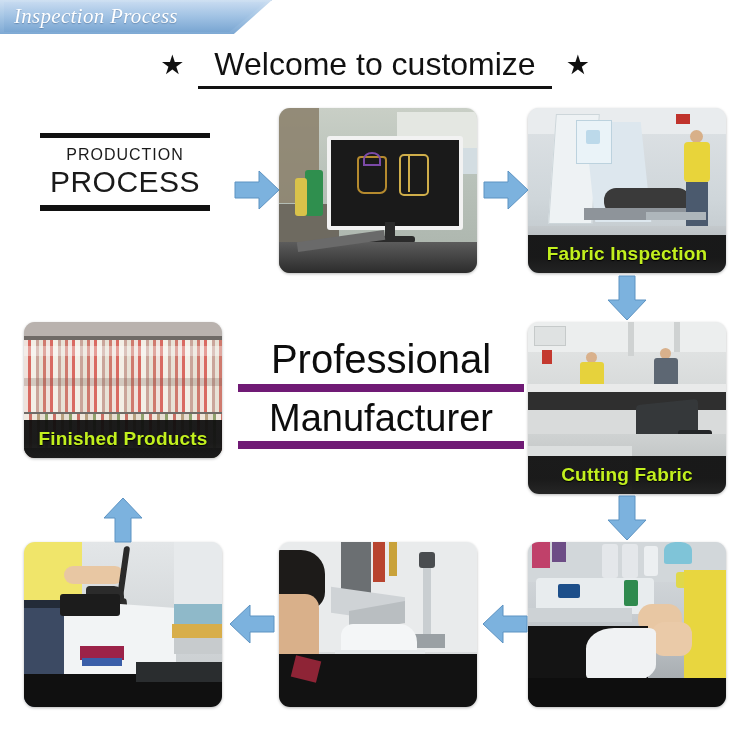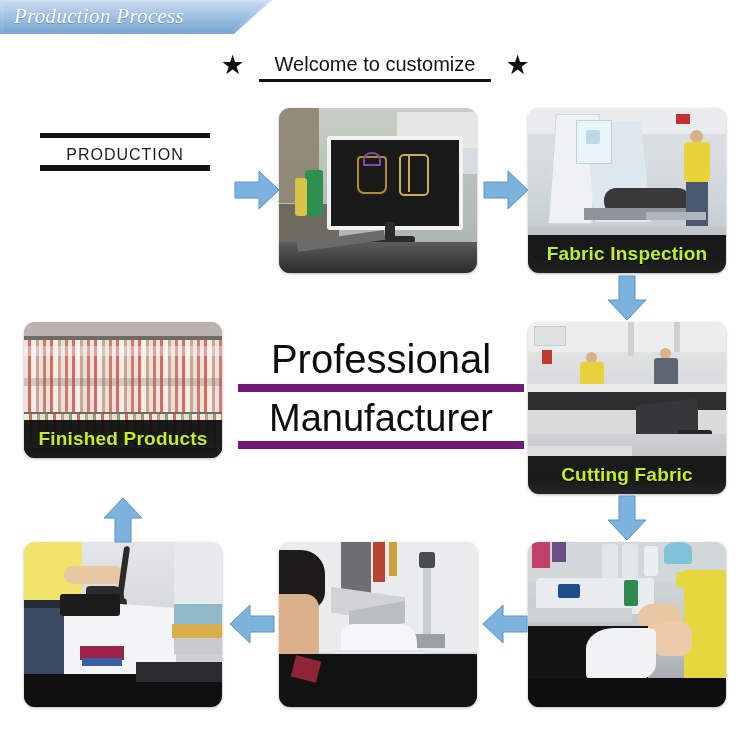--- a/index.html
+++ b/index.html
@@ -45,21 +45,21 @@
   .welcome-row{
     position:absolute;left:0;top:44px;width:750px;height:46px;
     display:flex;align-items:center;justify-content:center;
   }
   .star{
     font-size:27px;line-height:1;color:#101010;
     margin:0 14px;
     position:relative;top:-2px;
   }
   .welcome-text{
-    font-size:20px;
+    font-size:32px;
     color:#111111;
     white-space:nowrap;
     padding:0 16px 3px 16px;
     border-bottom:3px solid #111111;
     font-weight:400;
   }
 
   
   .card{
     position:absolute;
@@ -121,32 +121,33 @@
   .scene{position:absolute;inset:0;overflow:hidden;}
   .sq{position:absolute;}
 </style>
 </head>
 <body>
 
 <div class="header-bar">
   <div class="header-tab">
     <div class="header-tab-inner"></div>
   </div>
-  <div class="header-title">Production Process</div>
+  <div class="header-title">Inspection Process</div>
 </div>
 
 <div class="welcome-row">
   <span class="star">★</span>
   <span class="welcome-text">Welcome to customize</span>
   <span class="star">★</span>
 </div>
 
 <div class="prod-block">
   <div class="prod-rule"></div>
   <div class="prod-line1">PRODUCTION</div>
+  <div class="prod-line2">PROCESS</div>
   <div class="prod-rule bottom"></div>
 </div>
 
 <div class="pm-block">
   <div class="pm-line">Professional</div>
   <div class="pm-line second">Manufacturer</div>
 </div>
 
 <div class="card" style="left:279px;top:108px;width:198px;height:165px;">
   <div class="photo" style="background:linear-gradient(180deg,#c9cfc6 0%,#b9c2ba 40%,#aab3ab 100%);">

